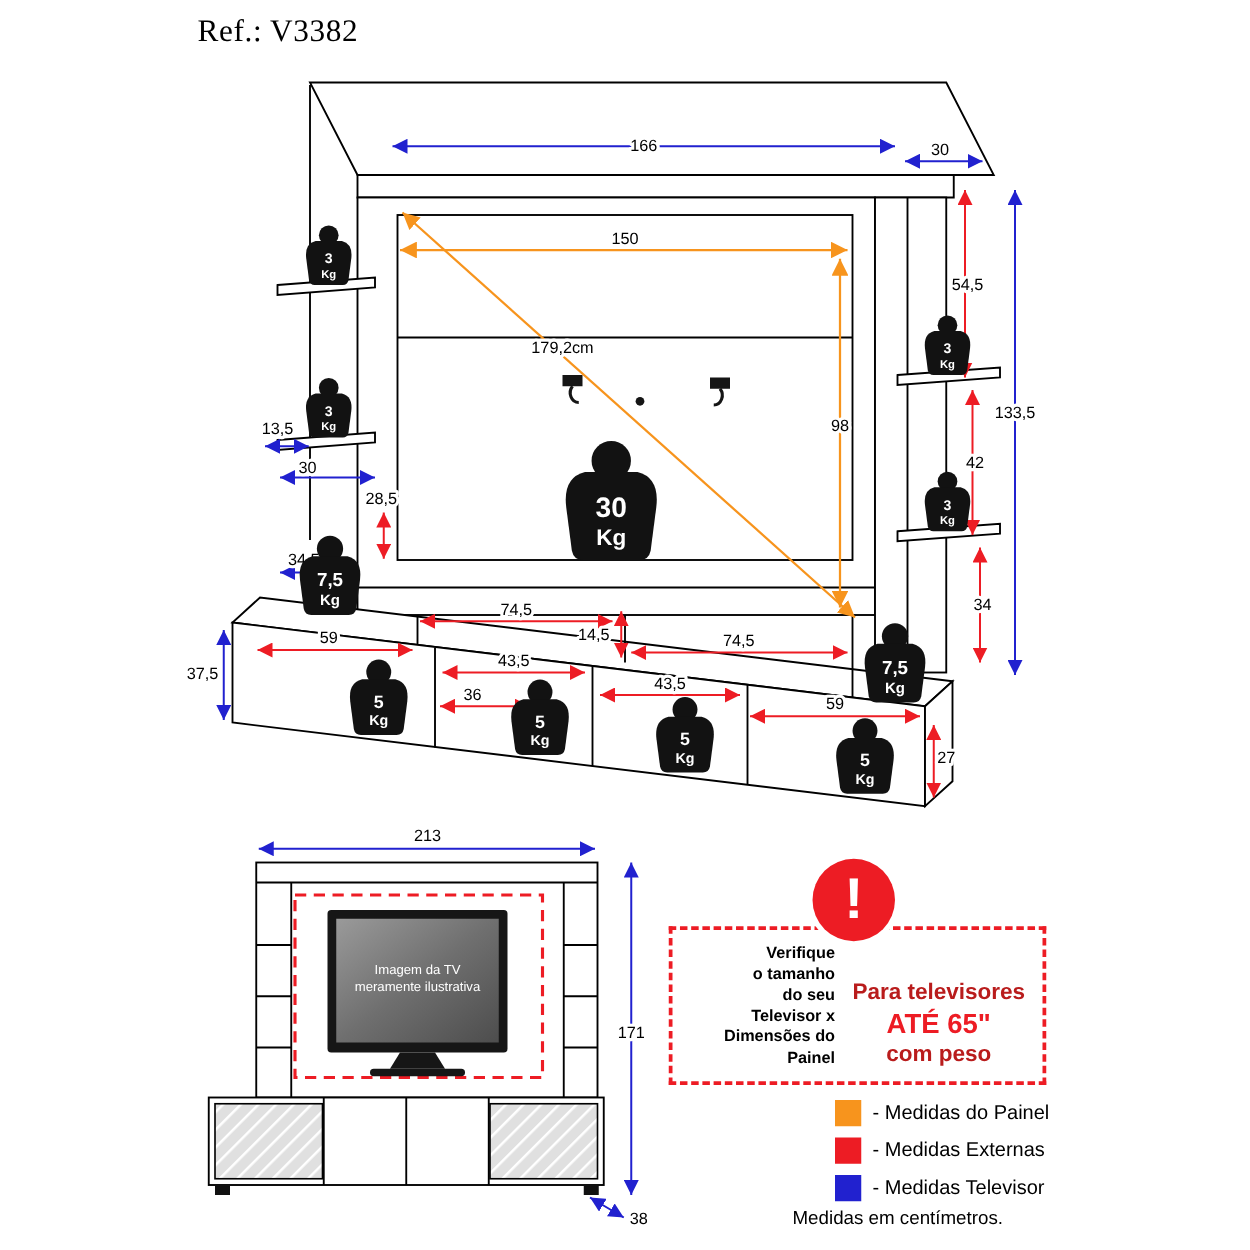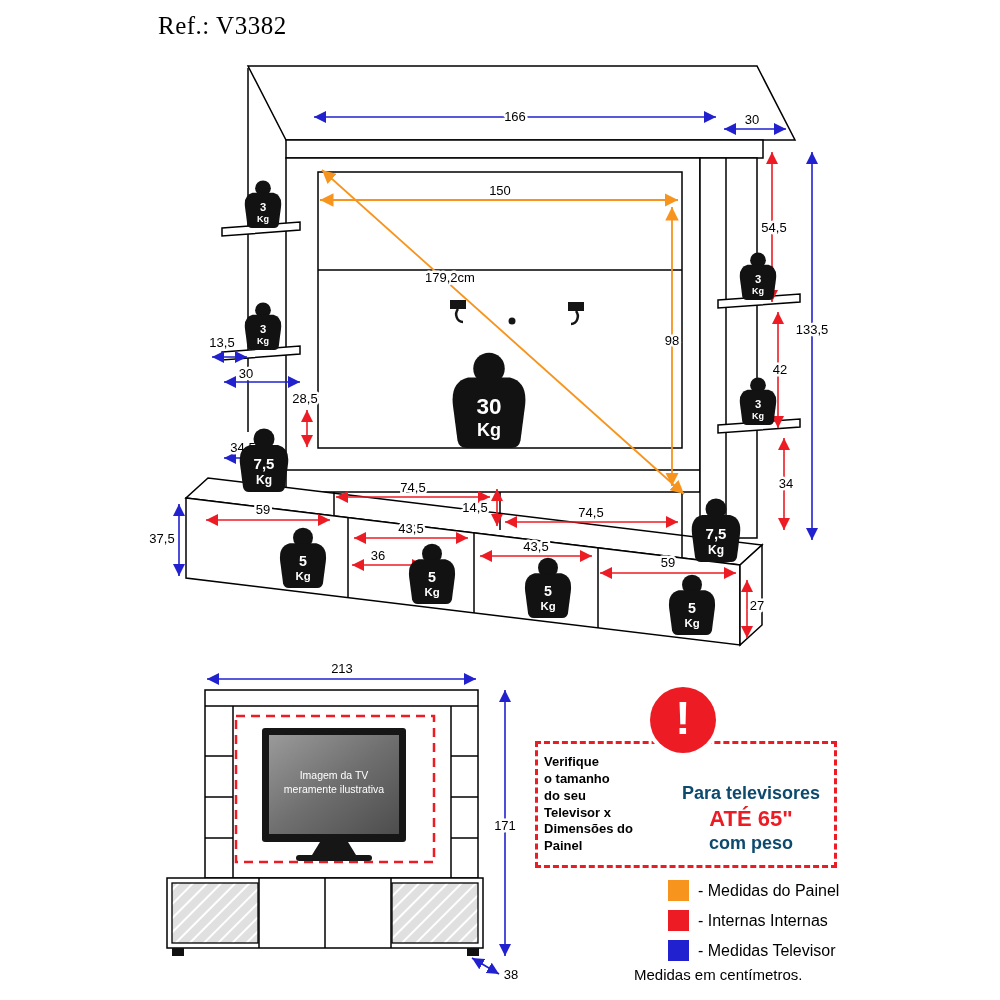--- a/index.html
+++ b/index.html
@@ -16,24 +16,24 @@
   .r{stroke:#ed1c24;stroke-width:1.6;fill:none;}
   .o{stroke:#f7941d;stroke-width:1.8;fill:none;}
   .dim{font-family:"Liberation Sans",sans-serif;font-size:13px;fill:#000;text-anchor:middle;
        paint-order:stroke;stroke:#fff;stroke-width:5px;stroke-linejoin:round;}
   .wtv{font-family:"Liberation Sans",sans-serif;font-size:15px;font-weight:bold;fill:#fff;text-anchor:middle;}
   .wtu{font-family:"Liberation Sans",sans-serif;font-size:12px;font-weight:bold;fill:#fff;text-anchor:middle;}
   .tvtxt{font-family:"Liberation Sans",sans-serif;font-size:10.5px;fill:#fff;text-anchor:middle;}
   
   .warn-box{left:535px;top:741px;width:302px;height:127px;border:3px dashed #ed1c24;
             display:flex;align-items:center;background:#fff;box-sizing:border-box;}
-  .warn-left{width:124px;text-align:left;font-size:13px;font-weight:bold;line-height:1.3;
+  .warn-left{width:124px;text-align:right;font-size:13px;font-weight:bold;line-height:1.3;
              white-space:pre-line;padding-left:6px;}
   .warn-right{flex:1;text-align:center;padding-top:28px;line-height:1.25;}
-  .warn-right .w-black{font-size:18px;font-weight:bold;color:#0c4a6e;text-align:center;}
+  .warn-right .w-black{font-size:18px;font-weight:bold;color:#b91c1c;text-align:center;}
   .warn-right .w-red{font-size:22px;font-weight:bold;color:#ed1c24;}
   .warn-icon{left:650px;top:687px;width:66px;height:66px;background:#ed1c24;border-radius:50%;
              box-shadow:0 0 0 4px #fff;display:flex;align-items:center;justify-content:center;}
   .warn-icon .bang{color:#fff;font-size:46px;font-weight:bold;line-height:1;transform:translateY(-2px);}
   
   .legend{left:668px;top:880px;}
   .lrow{display:flex;align-items:center;margin-bottom:9px;font-size:16px;}
   .sq{width:21px;height:21px;display:inline-block;margin-right:9px;flex:0 0 21px;}
   .sq-orange{background:#f7941d;} .sq-red{background:#ed1c24;} .sq-blue{background:#2121cf;}
   .legend-footer{left:634px;top:966px;font-size:15px;}
@@ -269,20 +269,20 @@
     <span class="bang">!</span>
   </div>
 
 <div class="abs legend">
   <div class="lrow">
     <span class="sq sq-orange"></span>
     <span>- Medidas do Painel</span>
   </div>
   <div class="lrow">
     <span class="sq sq-red"></span>
-    <span>- Internas Internas</span>
+    <span>- Medidas Externas</span>
   </div>
   <div class="lrow">
     <span class="sq sq-blue"></span>
     <span>- Medidas Televisor</span>
   </div>
 </div>
 <div class="abs legend-footer">Medidas em centímetros.</div>
 
 </body></html>

